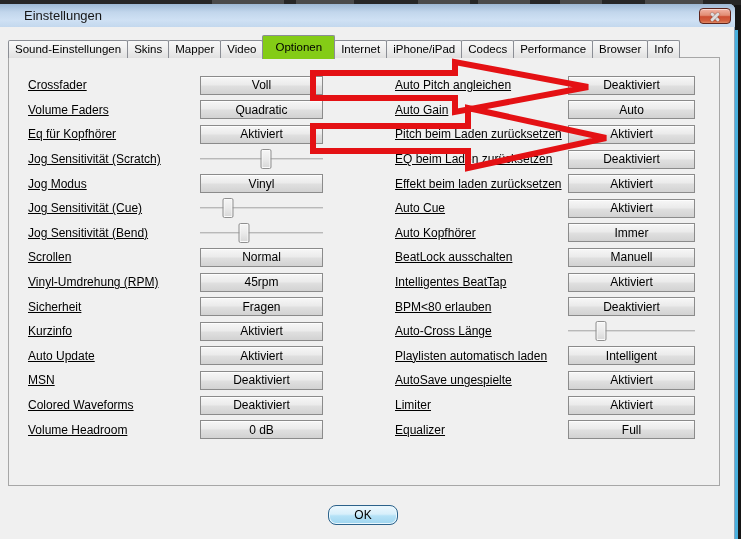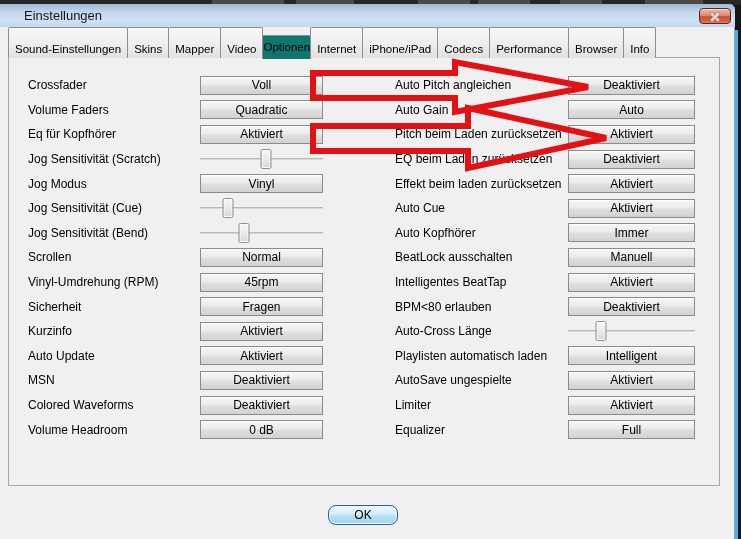--- a/index.html
+++ b/index.html
@@ -42,38 +42,38 @@
   .close-x i { position:absolute; left:0; top:4.5px; width:11px; height:3px; background:#dfdbdb;
                box-shadow:0 0 1px #4c1d16; border-radius:1px; }
   .close-x i:nth-child(1){ transform:rotate(45deg); }
   .close-x i:nth-child(2){ transform:rotate(-45deg); }
 
   .tabs {
     position:absolute; left:8px; top:30px; height:24px;
     display:flex; align-items:flex-end; z-index:3;
   }
   .tab {
-    height:31px; line-height:17px; padding:13px 6px; font-size:11.5px;
+    height:18px; line-height:17px; padding:0 6px; font-size:11.5px;
     background:linear-gradient(180deg,#f8f8f8 0%,#ececec 60%,#e0e0e0 100%);
     border:1px solid #8b8e95; border-bottom:none;
     border-radius:2px 2px 0 0; margin-right:-1px; cursor:pointer; white-space:nowrap;
   }
   .tab.active {
-    height:24px; line-height:22px; padding:0 0;
-    background:#0f766e; margin-bottom:-1px; position:relative; z-index:4;
+    height:24px; line-height:22px; padding:0 12px;
+    background:#84cc16; margin-bottom:-1px; position:relative; z-index:4;
   }
   .content-box {
     position:absolute; left:8px; top:53px; width:712px; height:429px;
     border:1px solid #a7a7a7; background:#f0f0f0;
   }
   .col { position:absolute; }
   .col-left  { left:10px;  top:69px; width:313px; }
   .col-right { left:385px; top:69px; width:310px; }
   .row { height:24.6px; display:flex; align-items:center; }
-  .row .lbl { flex:1; font-size:12px; padding-left:18px; white-space:nowrap; }
+  .row .lbl { flex:1; font-size:12px; padding-left:18px; white-space:nowrap;text-decoration:underline; }
   .col-right .row .lbl { padding-left:10px; }
   .ctrl { position:relative; }
   .col-left  .ctrl { width:123px; }
   .col-right .ctrl { width:127px; }
   button.opt-btn {
     height:19px; font-family:"Liberation Sans",sans-serif; font-size:12px; color:#000;
     border:1px solid #8b8b8b; border-radius:0;
     background:linear-gradient(180deg,#f7f7f7 0%,#ebebeb 45%,#dfdfdf 55%,#d2d2d2 100%);
     box-shadow: inset 0 1px 0 #fdfdfd;
     cursor:pointer; display:block;

